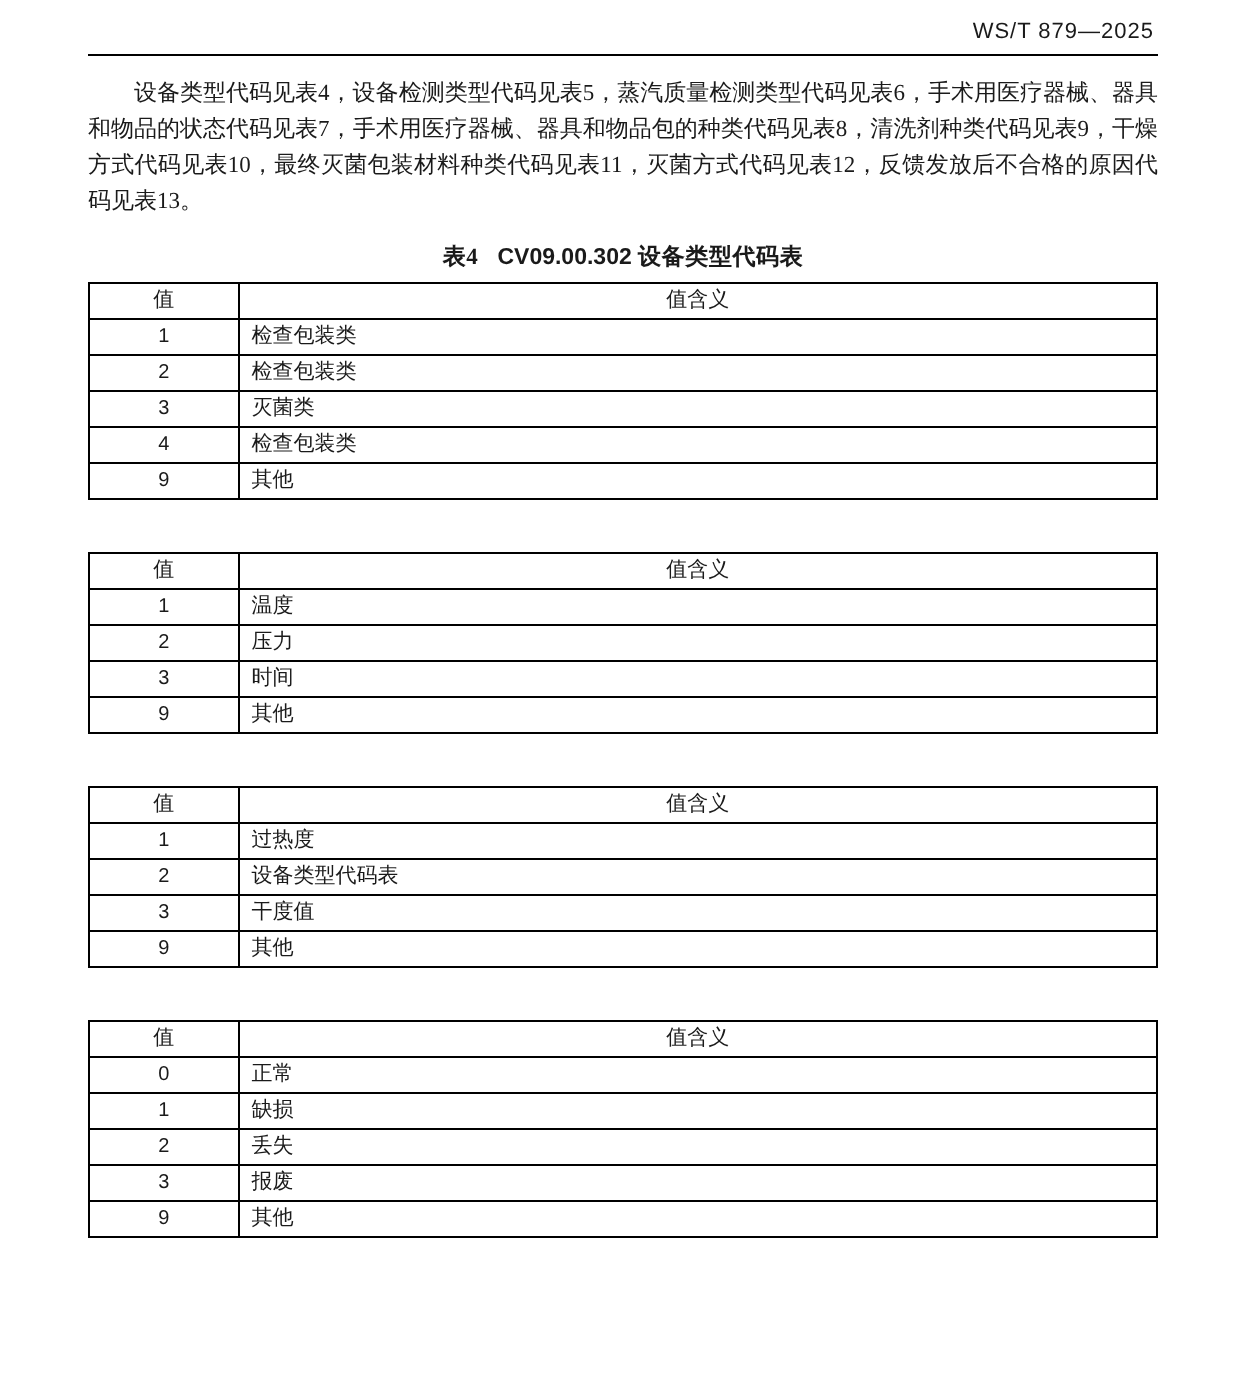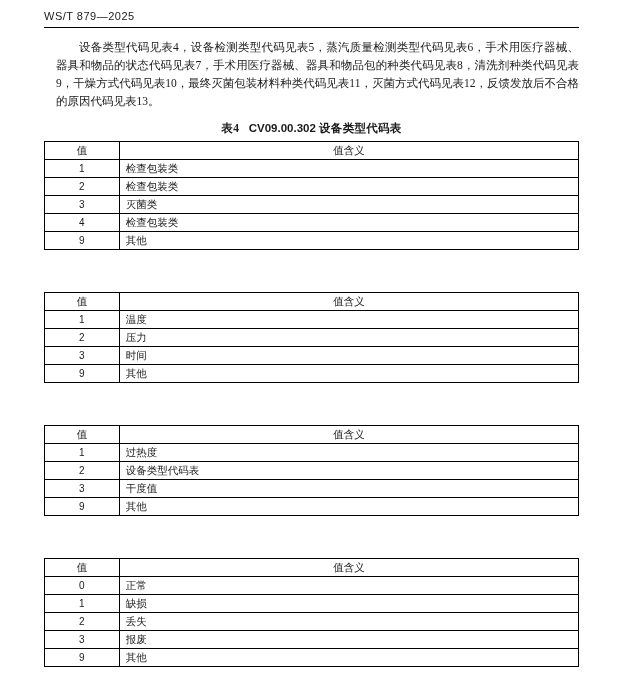--- a/index.html
+++ b/index.html
@@ -16,36 +16,37 @@
     overflow: hidden;
   }
   .page {
     width: 623px;
     height: 699px;
     box-sizing: border-box;
     padding: 10px 44px 0 44px;
     position: relative;
   }
   .header {
+    text-align: right;
     font-size: 11px;
     font-family: "Liberation Sans", "DejaVu Sans", sans-serif;
     letter-spacing: 0.5px;
     padding-right: 2px;
     padding-bottom: 2px;
   }
   .header-rule {
     border-bottom: 1px solid #000;
     margin: 3px 0 10px 0;
   }
   .body-text {
     font-size: 11.5px;
     line-height: 1.58;
     text-align: justify;
     text-indent: 2em;
-    margin: 0 0 10px 12px;
+    margin: 0 0 10px 0;
     font-family: "Liberation Serif", "DejaVu Serif", serif;
   }
   .tbl-caption {
     text-align: center;
     font-size: 11.5px;
     font-weight: bold;
     margin: 0 0 5px 0;
     letter-spacing: 0.3px;
   }
   .tbl-caption .code {
@@ -75,21 +76,21 @@
   }
   table.code-table col.c-val { width: 14%; }
   table.code-table col.c-mean { width: 86%; }
   table.code-table td.val {
     text-align: center;
     padding-left: 0;
     font-family: "Liberation Sans", "DejaVu Sans", sans-serif;
     font-size: 10px;
   }
   .spacer-lg { height: 26px; }
-  .tbl-block { margin-bottom: 16px; }
+  .tbl-block { margin-bottom: 0; }
 </style>
 </head>
 <body>
 
 <div class="page">
 
   <div class="header">
     <span>WS/T 879—2025</span>
   </div>
   <div class="header-rule"></div>

